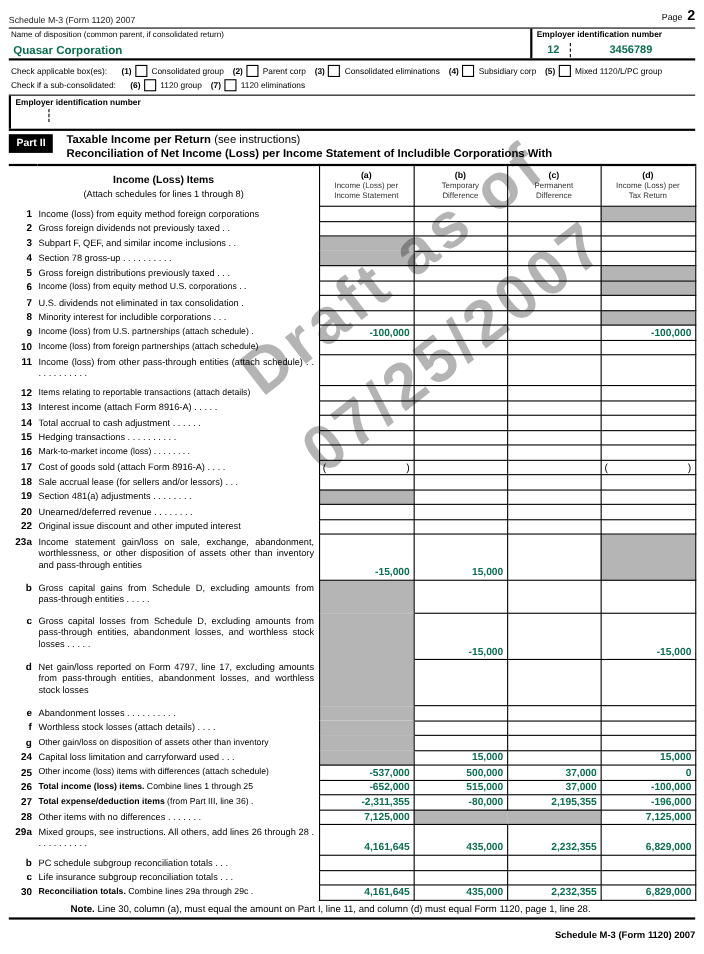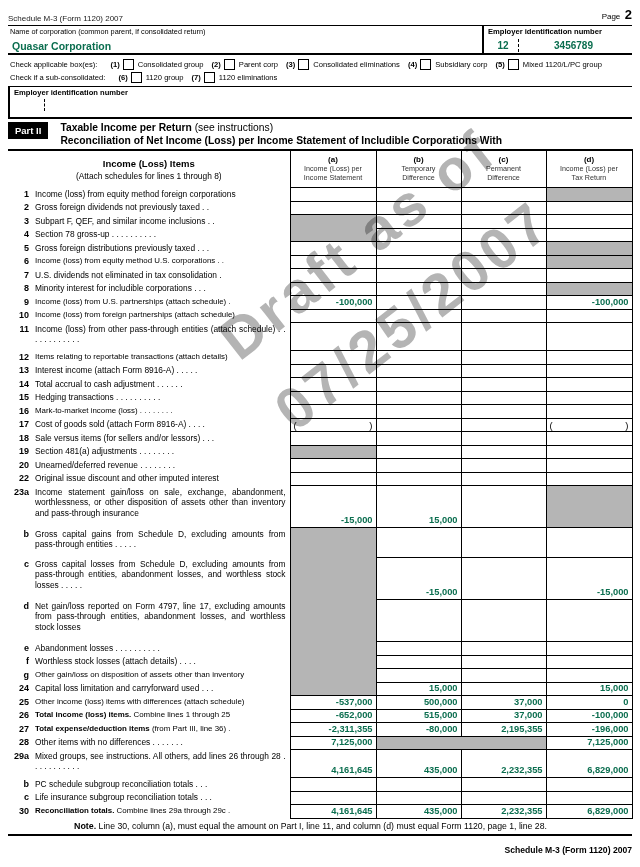--- a/index.html
+++ b/index.html
@@ -55,40 +55,40 @@
   td.desc.just{text-align:justify;}
   td.amt{border:1px solid #000;vertical-align:bottom;text-align:right;font-size:9.3px;line-height:11px;padding:0 3px 1px 3px;}
   td.amt .val{color:#0b6e4f;font-weight:bold;}
   td.shade{background:#b5b5b5;}
   td.hidtop{border-top-style:hidden;}
   td.hidleft{border-left-style:hidden;}
   td.paren{position:relative;}
   td.paren .po{position:absolute;left:3px;bottom:0;font-size:9.5px;}
   td.paren .pc{position:absolute;right:3px;bottom:0;font-size:9.5px;}
   
-  .note{font-size:8.7px;margin:2px 0 0 30px;line-height:10.5px;padding-left:36px;}
+  .note{font-size:8.7px;margin:2px 0 0 20px;line-height:10.5px;padding-left:36px;}
   .note b{font-size:8.9px;}
   .thickline{border-top:2.5px solid #000;margin-top:3px;}
   .footer{text-align:right;font-size:8.6px;font-weight:bold;margin-top:9px;}
   
   .watermark{position:absolute;left:100px;top:190px;width:570px;text-align:center;transform:rotate(-38deg);font-size:58px;font-weight:bold;letter-spacing:4px;line-height:90px;color:#b4b4b4;mix-blend-mode:multiply;pointer-events:none;z-index:10;}
 </style>
 </head>
 <body>
 
 <div class="page">
 
   <div class="topline">
     <span class="formid">Schedule M-3 (Form 1120) 2007</span>
     <span><span class="pgword">Page</span> <span class="pgnum">2</span></span>
   </div>
 
   <div class="band">
     <div class="lft">
-      <div class="lbl">Name of corporation (common parent, if consolidated return)</div>
+      <div class="lbl">Name of disposition (common parent, if consolidated return)</div>
       <div class="grn corpname">Quasar Corporation</div>
     </div>
     <div class="ein">
       <div class="einlbl">Employer identification number</div>
       <div class="einval">
         <span class="grn p1">12</span>
         <span class="dash"></span>
         <span class="grn p2">3456789</span>
       </div>
     </div>
@@ -310,21 +310,21 @@
           </td>
           <td class="amt"></td>
           <td class="amt"></td>
           <td class="amt paren">
             <span class="po">(</span>
             <span class="pc">)</span>
           </td>
         </tr>
         <tr style="height: 13.5px;">
           <td class="num">18</td>
-          <td class="desc">Sale versus items (for sellers and/or lessors) .   .   .</td>
+          <td class="desc">Sale accrual lease (for sellers and/or lessors) .   .   .</td>
           <td class="amt"></td>
           <td class="amt"></td>
           <td class="amt"></td>
           <td class="amt"></td>
         </tr>
         <tr style="height: 13.5px;">
           <td class="num">19</td>
           <td class="desc">Section 481(a) adjustments   .   .   .   .   .   .   .   .</td>
           <td class="amt shade"></td>
           <td class="amt"></td>
@@ -342,21 +342,21 @@
         <tr style="height: 13.5px;">
           <td class="num">22</td>
           <td class="desc">Original issue discount and other imputed interest</td>
           <td class="amt"></td>
           <td class="amt"></td>
           <td class="amt"></td>
           <td class="amt"></td>
         </tr>
         <tr style="height: 42px;">
           <td class="num">23a</td>
-          <td class="desc just">Income statement gain/loss on sale, exchange, abandonment, worthlessness, or other disposition of assets other than inventory and pass-through insurance</td>
+          <td class="desc just">Income statement gain/loss on sale, exchange, abandonment, worthlessness, or other disposition of assets other than inventory and pass-through entities</td>
           <td class="amt"><span class="val">-15,000</span></td>
           <td class="amt"><span class="val">15,000</span></td>
           <td class="amt"></td>
           <td class="amt shade"></td>
         </tr>
         <tr style="height: 30px;">
           <td class="num">b</td>
           <td class="desc just">Gross capital gains from Schedule D, excluding amounts from pass-through entities    .   .   .   .   .</td>
           <td class="amt shade"></td>
           <td class="amt"></td>

